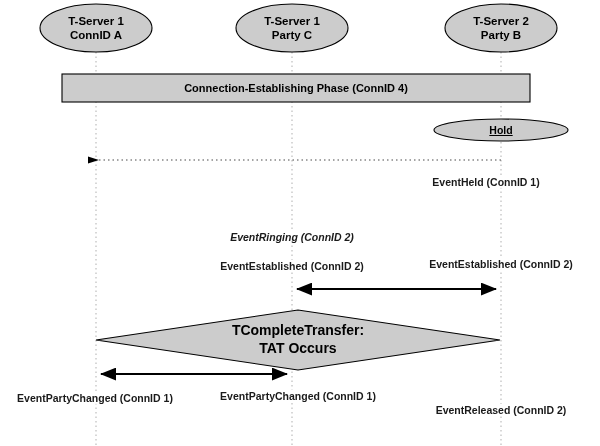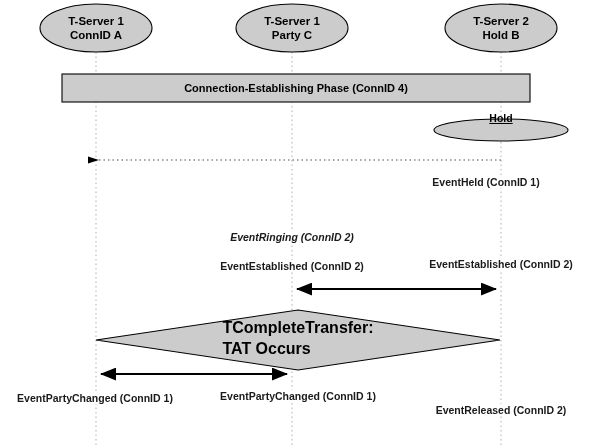--- a/index.html
+++ b/index.html
@@ -89,25 +89,25 @@
     font-size: 10.5px;
     font-weight: bold;
     color: #000000;
     transform: translate(-50%, -50%);
     white-space: nowrap;
     background: transparent;
     pointer-events: none;
   }
   .diamond-label {
     position: absolute;
-    font-size: 16px;
+    font-size: 14px;
     font-weight: bold;
     color: #000000;
     transform: translate(-50%, -50%);
-    text-align: left;
+    text-align: center;
     white-space: nowrap;
     line-height: 1.3;
     background: transparent;
     pointer-events: none;
   }
   .diamond-label span { display: block; }
 </style>
 </head>
 <body>
 
@@ -150,26 +150,26 @@
   <div class="node-label" style="left:96px; top:28px;">
     <span>T-Server 1</span>
     <span>ConnID A</span>
   </div>
   <div class="node-label" style="left:292px; top:28px;">
     <span>T-Server 1</span>
     <span>Party C</span>
   </div>
   <div class="node-label" style="left:501px; top:28px;">
     <span>T-Server 2</span>
-    <span>Hold B</span>
+    <span>Party B</span>
   </div>
 
   <div class="bar-label" style="left:296px; top:88px;">Connection-Establishing Phase (ConnID 4)</div>
 
-  <div class="hold-label" style="left:501px; top:118px;text-decoration:underline;">Hold</div>
+  <div class="hold-label" style="left:501px; top:130px;text-decoration:underline;">Hold</div>
 
   <div class="diamond-label" style="left:298px; top:339px;">
     <span>TCompleteTransfer:</span>
     <span>TAT Occurs</span>
   </div>
 
   <div class="lbl event-label" style="left:486px; top:182px;">EventHeld (ConnID 1)</div>
   <div class="lbl event-label" style="left:292px; top:237px;font-style:italic;">EventRinging (ConnID 2)</div>
   <div class="lbl event-label" style="left:292px; top:266px;">EventEstablished (ConnID 2)</div>
   <div class="lbl event-label" style="left:501px; top:264px;">EventEstablished (ConnID 2)</div>

